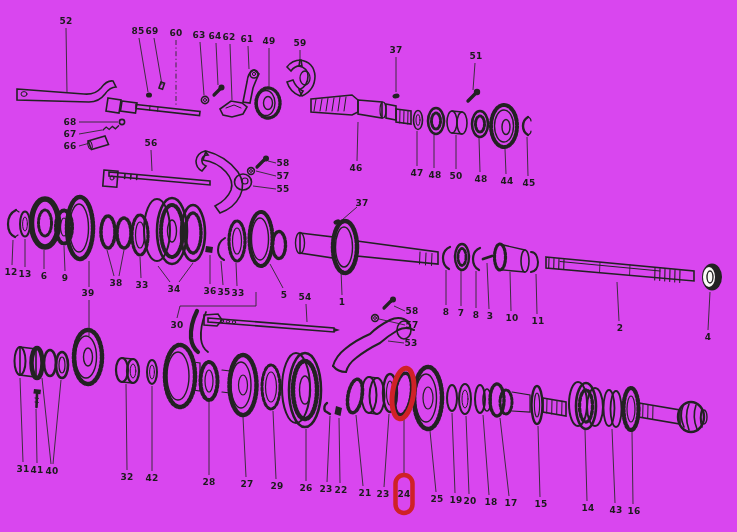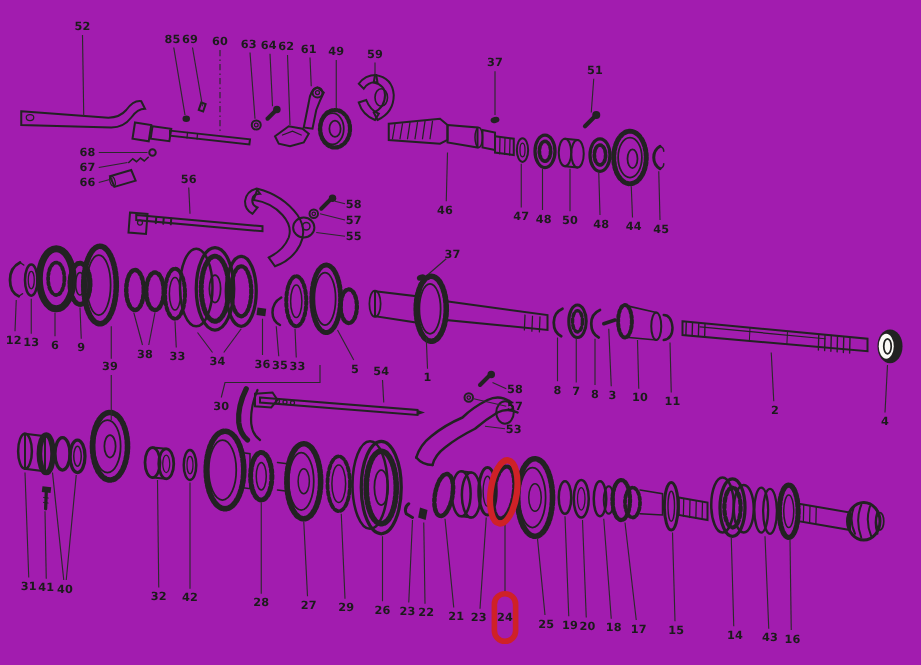--- a/index.html
+++ b/index.html
@@ -1,17 +1,17 @@
 <!DOCTYPE html>
 <html><head>
 <meta charset="utf-8">
 <style>
   html,body{margin:0;padding:0;}
   body{background:#fbfaf7;font-family:"DejaVu Sans",sans-serif;}
-  .stage{position:relative;width:737px;height:532px;background:#a21caf;overflow:hidden;}
+  .stage{position:relative;width:737px;height:532px;background:#d946ef;overflow:hidden;}
   svg{display:block;}
   #labels-layer text{
     font-family:"DejaVu Sans",sans-serif;
     font-size:9px;font-weight:700;fill:#1b1b1b;
     text-anchor:middle;letter-spacing:.2px;
   }
   #labels-layer polyline{fill:none;stroke:#2a2a2a;stroke-width:.9;}
   #highlight-layer *{fill:none;}
 </style>
 </head>

